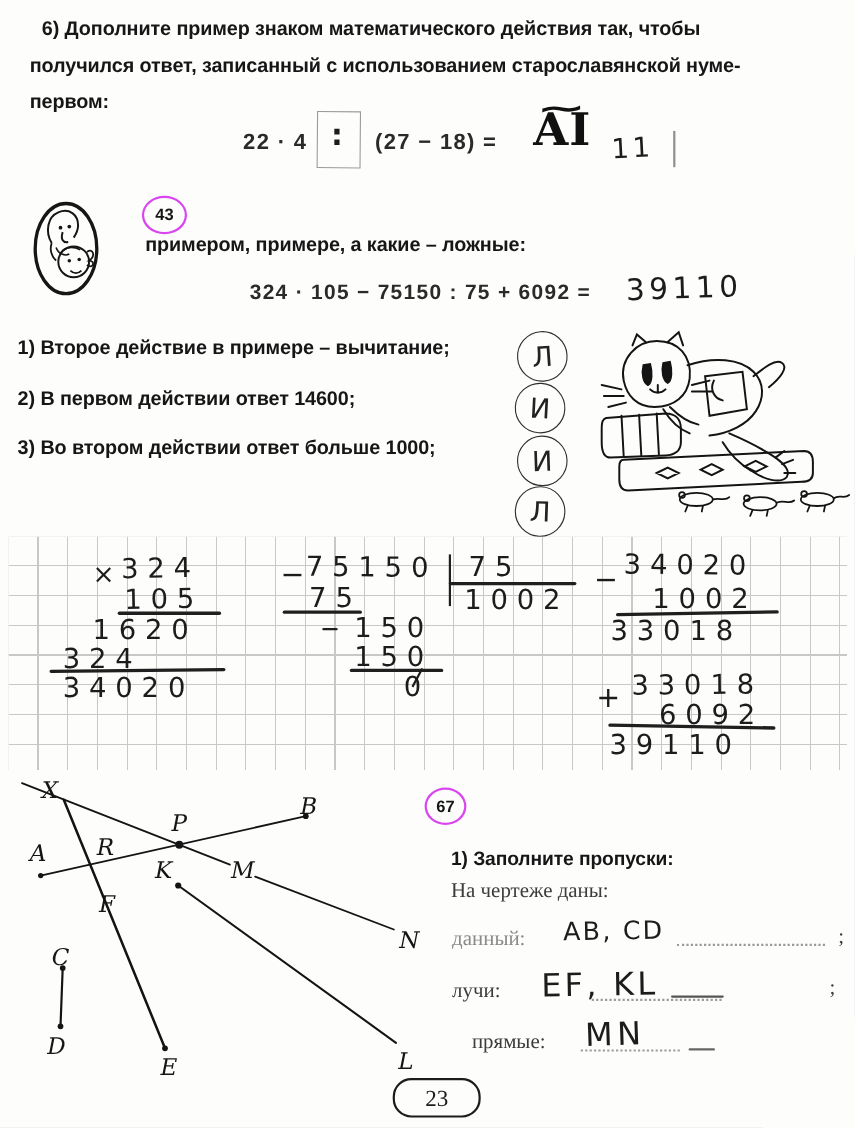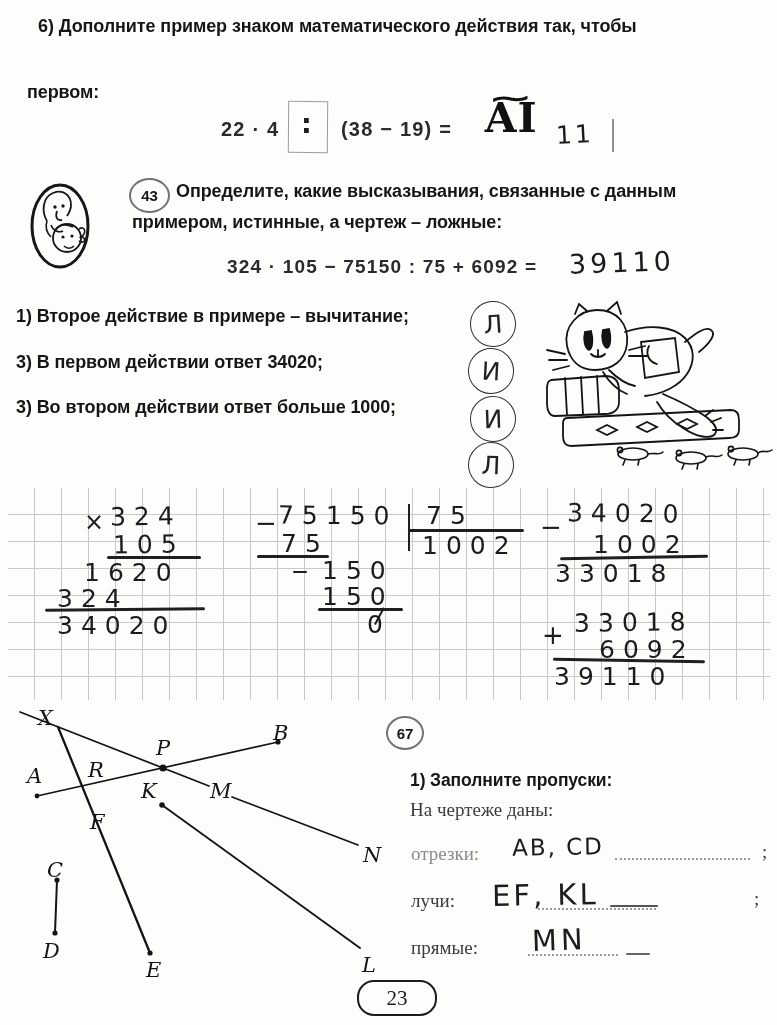--- a/index.html
+++ b/index.html
@@ -7,21 +7,21 @@
         font-family:"Liberation Sans",sans-serif;color:#1a1a1a;}
   .t{position:absolute;white-space:nowrap;text-align:center;}
   .bold{font-weight:700;font-size:18px;letter-spacing:-0.1px;color:#161616;}
   .eq{font-weight:700;font-size:19px;letter-spacing:1.2px;color:#2a2a2a;}
   .serif{font-family:"Liberation Serif",serif;font-weight:400;font-size:19px;color:#3c3c3c;}
   .faded{color:#8a8a8a;}
   .hw{position:absolute;white-space:nowrap;font-family:"DejaVu Sans",sans-serif;color:#1c1c1c;}
   .hwd{font-size:25px;letter-spacing:8px;line-height:1;}
   .rule{position:absolute;background:#1f1f1f;height:2.6px;border-radius:2px;}
   .vbar{position:absolute;background:#1f1f1f;width:2.4px;}
-  .badge{position:absolute;border:2px solid #737373;border-radius:50%;
+  .badge{position:absolute;border:2px solid #d946ef;border-radius:50%;
          display:flex;align-items:center;justify-content:center;
          font-weight:700;font-size:15px;color:#161616;}
   .mark-circle{position:absolute;width:44px;height:44px;border:1.7px solid #2e2e2e;border-radius:50%;
          display:flex;align-items:center;justify-content:center;background:transparent;}
   .mark-circle span{font-family:"DejaVu Sans",sans-serif;font-size:25px;color:#222;}
   .grid-bg{position:absolute;left:8px;top:488px;width:762px;height:212px;opacity:.55;
       background-image:
         repeating-linear-gradient(to right, transparent 0 26px, #9d9d9d 26px 27px),
         repeating-linear-gradient(to bottom, transparent 0 26px, #9d9d9d 26px 27px);}
   .slavic{position:absolute;left:484px;top:98px;}
@@ -38,26 +38,27 @@
       border-radius:17px;display:flex;align-items:center;justify-content:center;
       font-family:"Liberation Serif",serif;font-size:21px;color:#1c1c1c;}
   svg text{font-family:"DejaVu Serif",serif;font-style:italic;font-size:21px;fill:#151515;}
 </style>
 </head>
 <body>
 
 <div class="page">
 
   <div class="t bold" style="left:38px;top:16px">6) Дополните пример знаком математического действия так, чтобы</div>
+  <div class="t bold" style="left:27px;top:49px">получился ответ, записанный с использованием старославянской нуме-</div>
   <div class="t bold" style="left:27px;top:82px">первом:</div>
 
   <div class="t eq" style="left:221px;top:118px;font-size:20px">22 · 4</div>
   <div class="answer-box"></div>
   <div class="hw" style="left:301px;top:108px;font-size:27px;font-weight:700">:</div>
-  <div class="t eq" style="left:341px;top:118px;font-size:20px">(38 − 19) =</div>
+  <div class="t eq" style="left:341px;top:118px;font-size:20px">(27 − 18) =</div>
   <div class="slavic">
     <span class="titlo">∼</span>
     <span class="letters">АІ</span>
   </div>
   <div class="hw" style="left:556px;top:120px;font-size:25px;letter-spacing:3px;transform:rotate(-3deg)">11</div>
   <div class="vbar" style="left:612px;top:119px;height:33px;width:1.6px;background:#8f8f8f"></div>
 
   <svg style="position:absolute;left:29px;top:181px" width="64" height="92" viewBox="0 0 64 92">
     <ellipse cx="31" cy="45" rx="28" ry="41" fill="none" stroke="#161616" stroke-width="3"></ellipse>
     <path d="M18,40 C12,30 14,16 24,12 C34,8 42,14 42,24 C42,28 40,32 38,35" fill="none" stroke="#161616" stroke-width="1.8"></path>
@@ -70,28 +71,27 @@
     <path d="M26,50 C28,44 36,42 44,46" fill="none" stroke="#161616" stroke-width="1.6"></path>
     <circle cx="34" cy="56" r="1.6" fill="#161616"></circle>
     <circle cx="43" cy="55" r="1.6" fill="#161616"></circle>
     <path d="M35,65 C38,68 42,68 45,65" fill="none" stroke="#161616" stroke-width="1.6"></path>
     <path d="M50,48 C56,44 58,52 52,56 C58,56 56,64 50,60" fill="none" stroke="#161616" stroke-width="1.6"></path>
   </svg>
 
   <div class="badge" style="left:129px;top:178px;width:37px;height:31px">
     <span>43</span>
   </div>
-  <div class="t bold" style="left:176px;top:181px">Определите, какие высказывания, связанные с данным</div>
-  <div class="t bold" style="left:132px;top:212px">примером, истинные, а чертеж – ложные:</div>
+  <div class="t bold" style="left:132px;top:212px">примером, примере, а какие – ложные:</div>
 
   <div class="t eq" style="left:227px;top:256px">324 · 105 − 75150 : 75 + 6092 =</div>
   <div class="hw" style="left:569px;top:247px;font-size:27px;letter-spacing:4px;transform:rotate(-2deg)">39110</div>
 
   <div class="t bold" style="left:16px;top:306px">1) Второе действие в примере – вычитание;</div>
-  <div class="t bold" style="left:16px;top:352px">3) В первом действии ответ 34020;</div>
+  <div class="t bold" style="left:16px;top:352px">2) В первом действии ответ 14600;</div>
   <div class="t bold" style="left:16px;top:397px">3) Во втором действии ответ больше 1000;</div>
 
   <div class="mark-circle" style="left:470px;top:301px;transform:rotate(-4deg)">
     <span>Л</span>
     </div>
   <div class="mark-circle" style="left:468px;top:348px;transform:rotate(3deg)">
     <span>И</span>
     </div>
   <div class="mark-circle" style="left:470px;top:396px;transform:rotate(-2deg)">
     <span>И</span>
@@ -222,32 +222,32 @@
     <text x="141" y="282">E</text>
     <text x="357" y="277">L</text>
   </svg>
 
   <div class="badge" style="left:386px;top:716px;width:34px;height:30px">
     <span>67</span>
   </div>
   <div class="t bold" style="left:410px;top:770px;font-size:17.5px">1) Заполните пропуски:</div>
   <div class="t serif" style="left:410px;top:799px">На чертеже даны:</div>
 
-  <div class="t serif faded" style="left:411px;top:843px">отрезки:</div>
+  <div class="t serif faded" style="left:411px;top:843px">данный:</div>
   <div class="hw" style="left:512px;top:834px;font-size:23px;letter-spacing:2px;transform:rotate(-1deg)">AB, CD</div>
   <div class="blank-dots" style="left:615px;top:856px;width:135px"></div>
   <div class="t serif" style="left:762px;top:841px">;</div>
 
   <div class="t serif" style="left:411px;top:890px">лучи:</div>
   <div class="hw" style="left:492px;top:878px;font-size:29px;letter-spacing:3px;transform:rotate(-1deg)">EF, KL</div>
   <div class="rule" style="left:610px;top:905px;width:48px;height:2px;background:#555"></div>
   <div class="blank-dots" style="left:538px;top:906px;width:118px"></div>
   <div class="t serif" style="left:754px;top:888px">;</div>
 
-  <div class="t serif" style="left:411px;top:937px">прямые:</div>
+  <div class="t serif" style="left:429px;top:937px">прямые:</div>
   <div class="hw" style="left:532px;top:923px;font-size:29px;letter-spacing:4px;transform:rotate(-2deg)">MN</div>
   <div class="blank-dots" style="left:528px;top:952px;width:90px"></div>
   <div class="rule" style="left:626px;top:953px;width:24px;height:1.8px;background:#666"></div>
 
   <div class="stadium">
     <span>23</span>
   </div>
 
 </div>
 

